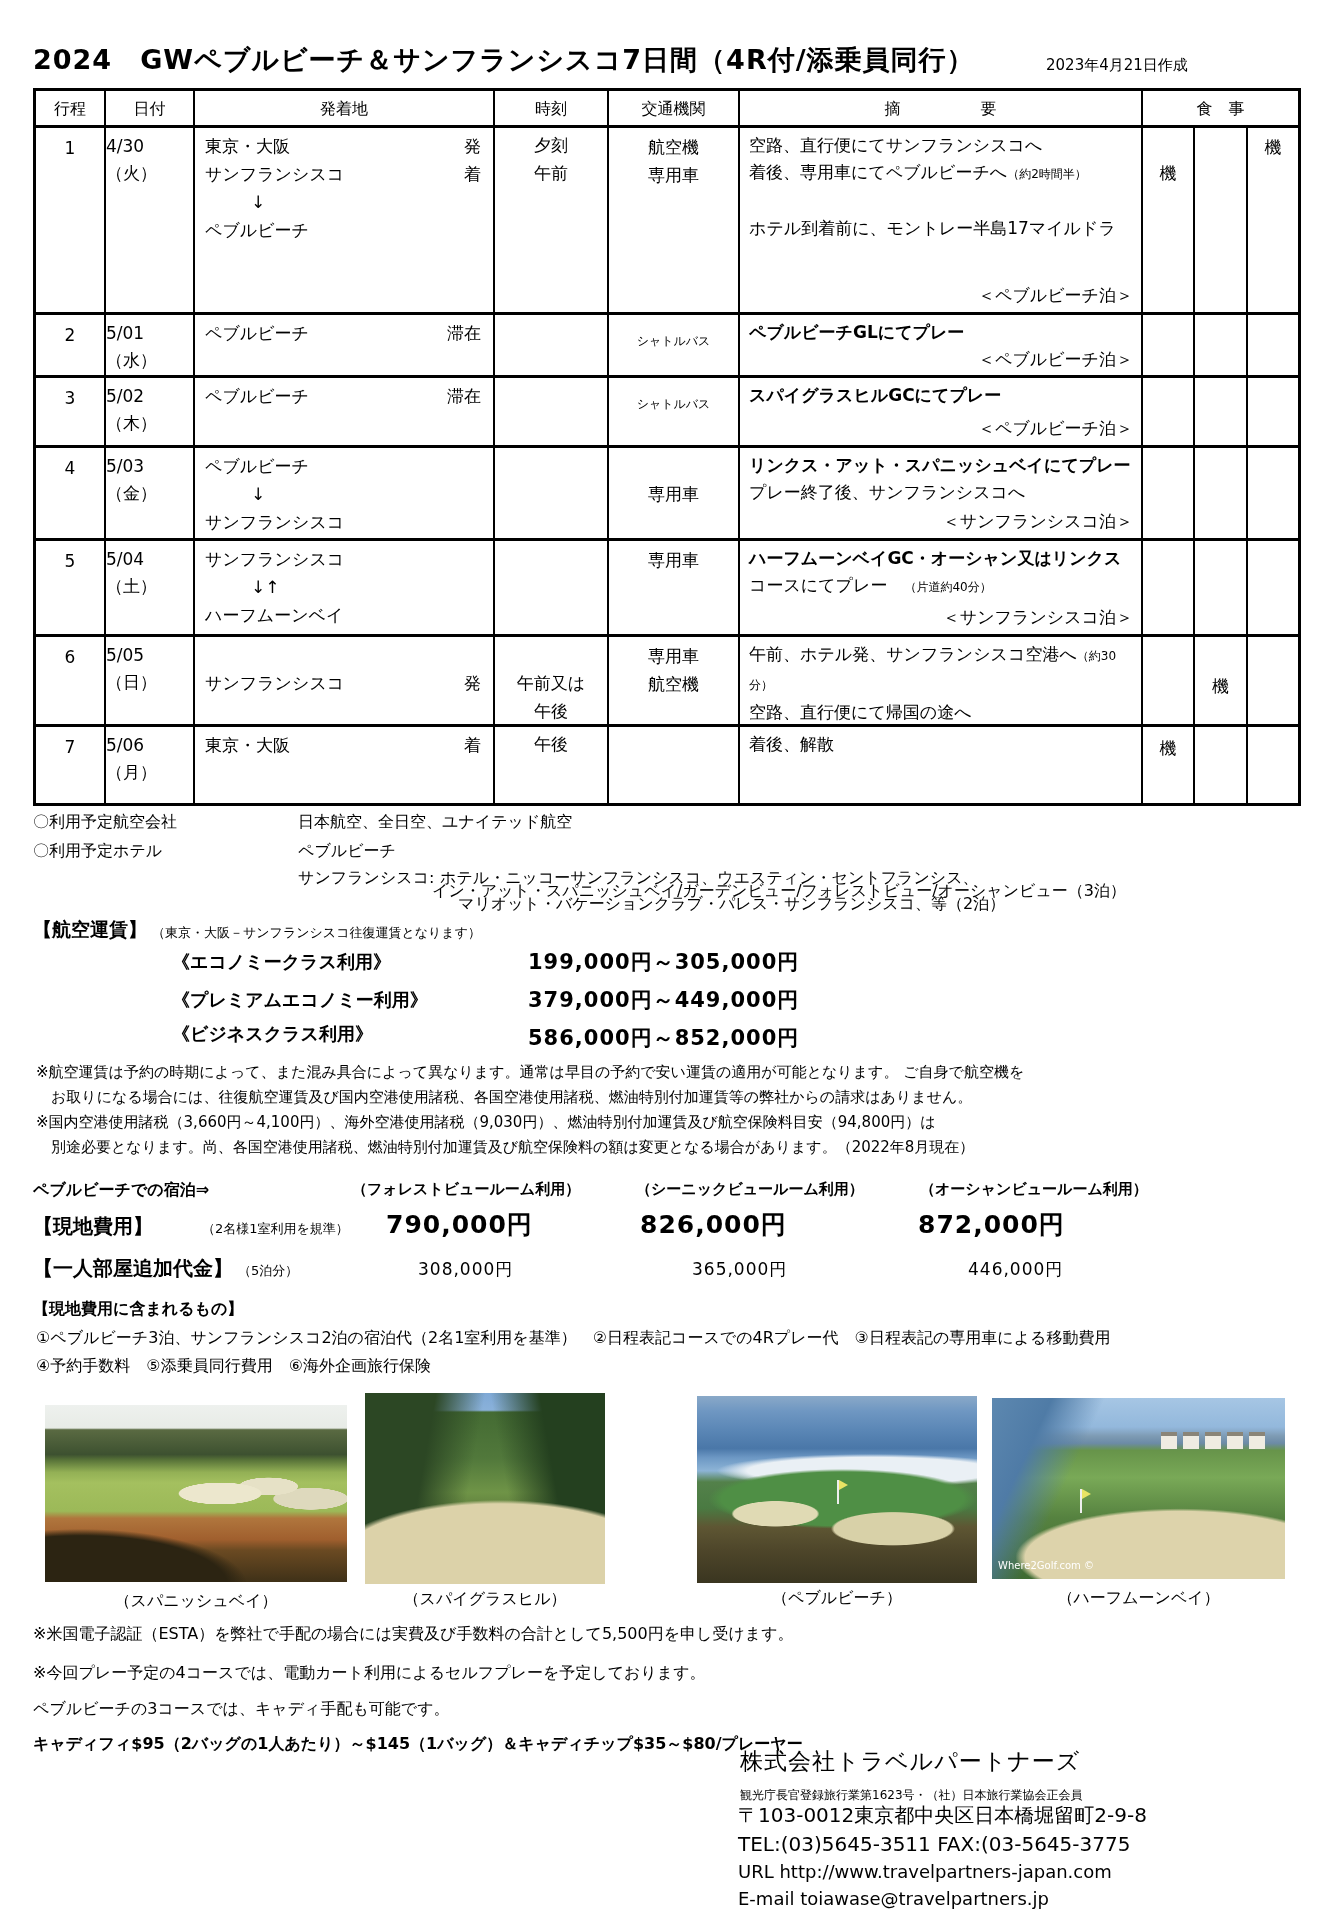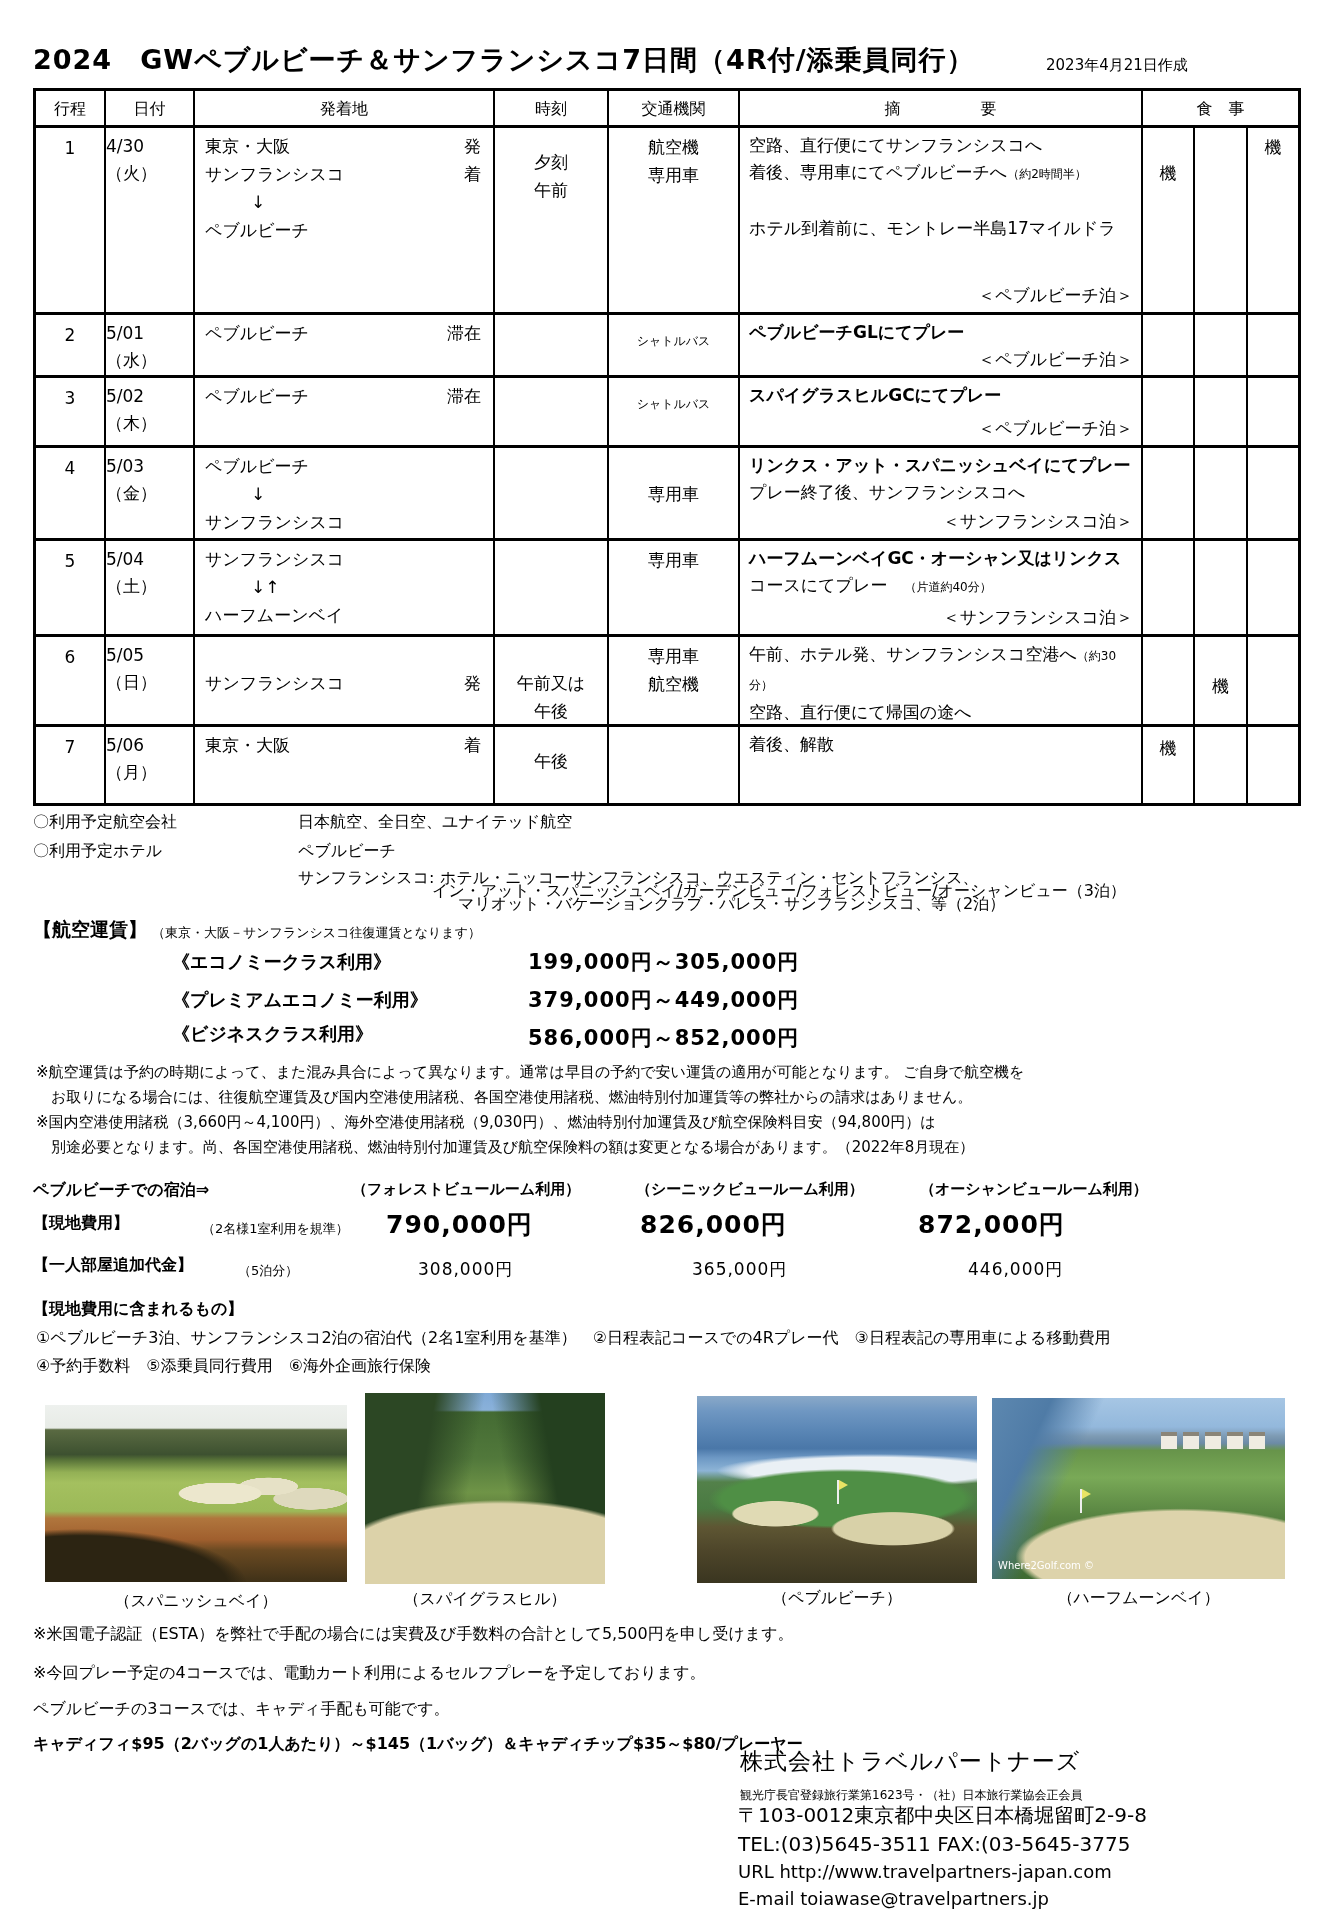--- a/index.html
+++ b/index.html
@@ -22,39 +22,39 @@
   .itbl>div{border-right:2px solid #000;border-bottom:3px solid #000;box-sizing:border-box;overflow:hidden;}
   .itbl>div.last{border-right:none;}
   .itbl>div.lastrow{border-bottom:none;}
   .th{display:flex;align-items:center;justify-content:center;font-size:16px;white-space:pre;}
   .th-meal{grid-column:span 3;}
   .num{text-align:center;padding-top:7px;}
   .date{text-align:left;padding-top:5px;line-height:27px;}
   .place{padding:4px 0 0 10px;line-height:28px;}
   .pline{display:flex;justify-content:space-between;padding-right:12px;}
   .arrowline{padding-left:46px;}
-  .time{text-align:center;padding-top:20px;line-height:28px;}
+  .time{text-align:center;padding-top:3px;line-height:28px;}
   .trans{text-align:center;padding-top:5px;line-height:28px;}
   .trans-sm{font-size:12px;padding-top:12px;}
   .sum{display:flex;flex-direction:column;padding:4px 6px 3px 9px;line-height:27px;}
   .sum .stay{margin-top:auto;text-align:right;padding-right:2px;}
   .gap{margin-top:27px;}
   .b{font-weight:bold;}
   .sm{font-size:12px;}
   .meal{text-align:center;}
   .meal span{display:block;}
   .mt32{padding-top:32px;} .mt6{padding-top:6px;} .mt36{padding-top:36px;} .mt8{padding-top:8px;}
   .pt32{padding-top:32px !important;}
   
   .fs16{font-size:16px;} .fs15{font-size:15px;}
   .fare-label{font-size:18px;font-weight:bold;}
   .fare-price{font-size:21px;font-weight:bold;letter-spacing:1px;}
   .big-price{font-size:25px;font-weight:bold;letter-spacing:1px;}
   .mid-price{font-size:17px;letter-spacing:1px;}
-  .sec-label{font-size:16px;font-weight:bold;}
+  .sec-label{font-size:20px;font-weight:bold;}
   .small-note{font-size:13px;}
   .colhead{font-size:15px;font-weight:bold;}
   
   .ph{position:absolute;overflow:hidden;}
   .ph1{
     background:
       radial-gradient(ellipse 42px 11px at 58% 50%, #ece7cd 97%, transparent 100%),
       radial-gradient(ellipse 30px 9px at 74% 46%, #e6e1c6 97%, transparent 100%),
       radial-gradient(ellipse 38px 11px at 88% 53%, #ded9bd 97%, transparent 100%),
       radial-gradient(ellipse 55% 32% at 12% 102%, #2c2412 88%, transparent 100%),

